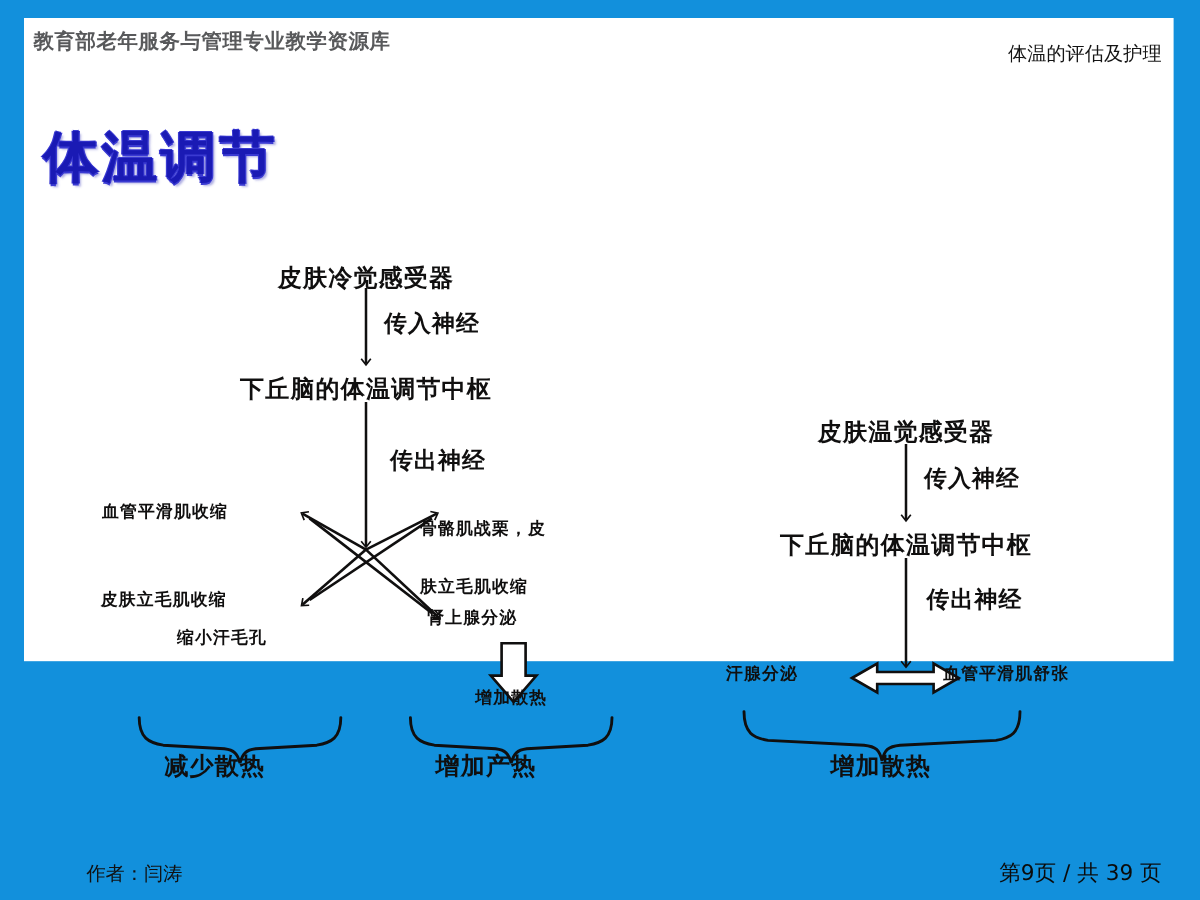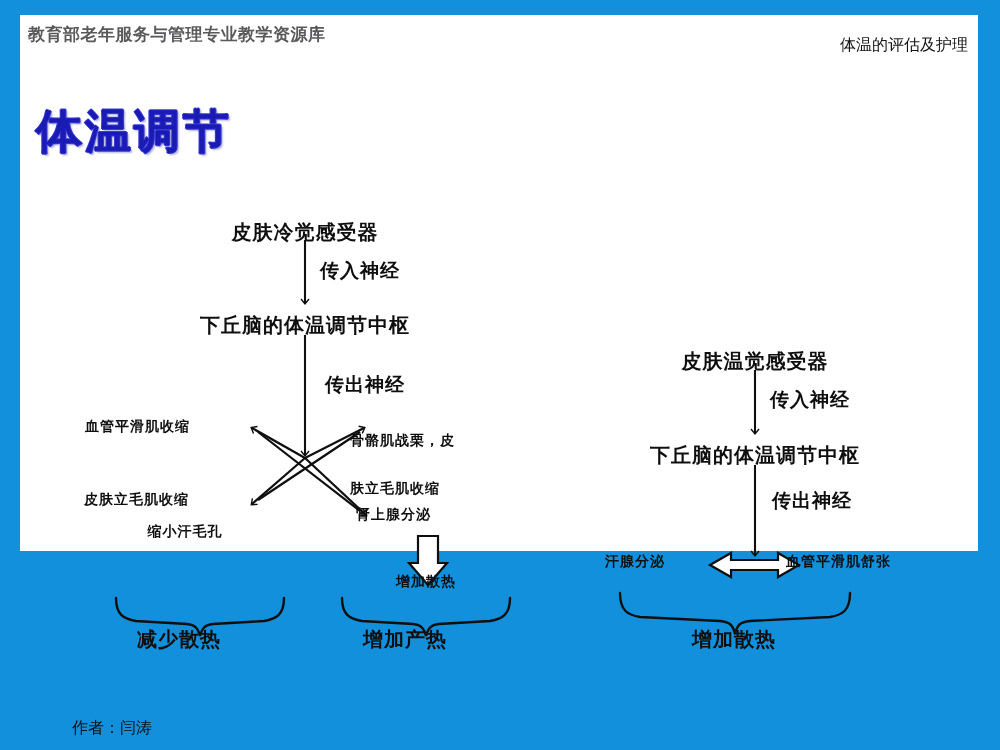--- a/index.html
+++ b/index.html
@@ -163,14 +163,15 @@
     <div class="node n-sm" style="left:585px;top:538px;">汗腺分泌</div>
 
     <div class="node n-sm" style="left:766px;top:538px;">血管平滑肌舒张</div>
 
     <div class="node n-lg ctr" style="left:714px;top:612px;">增加散热</div>
 
   </div>
 
   <div class="footer-left">作者：闫涛</div>
 
+  <div class="footer-right">第9页 / 共 39 页</div>
 
 </div>
 
 </body></html>

